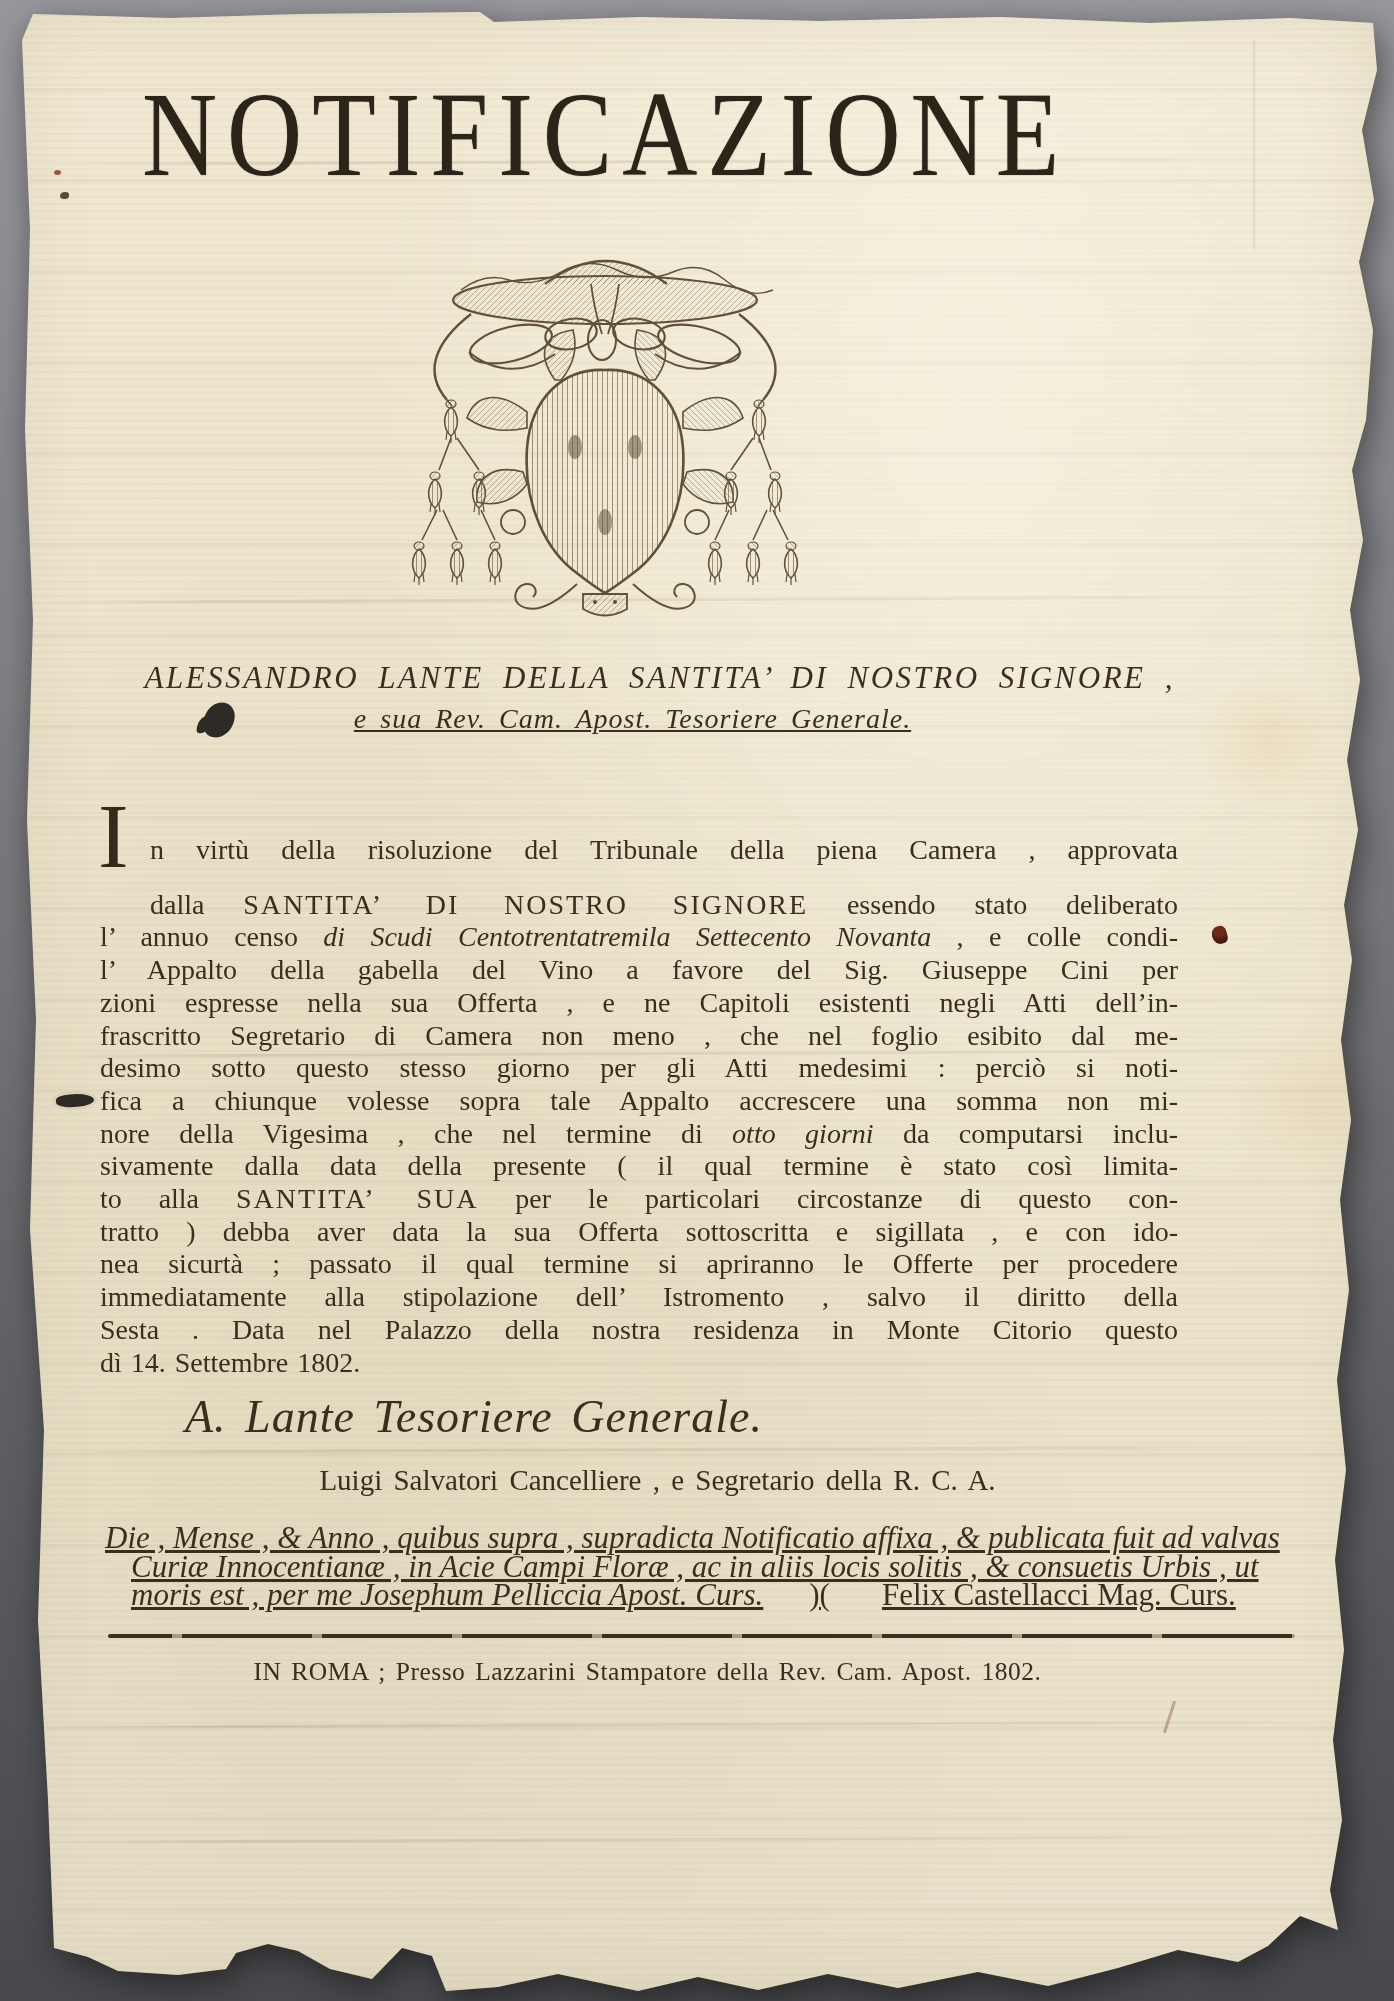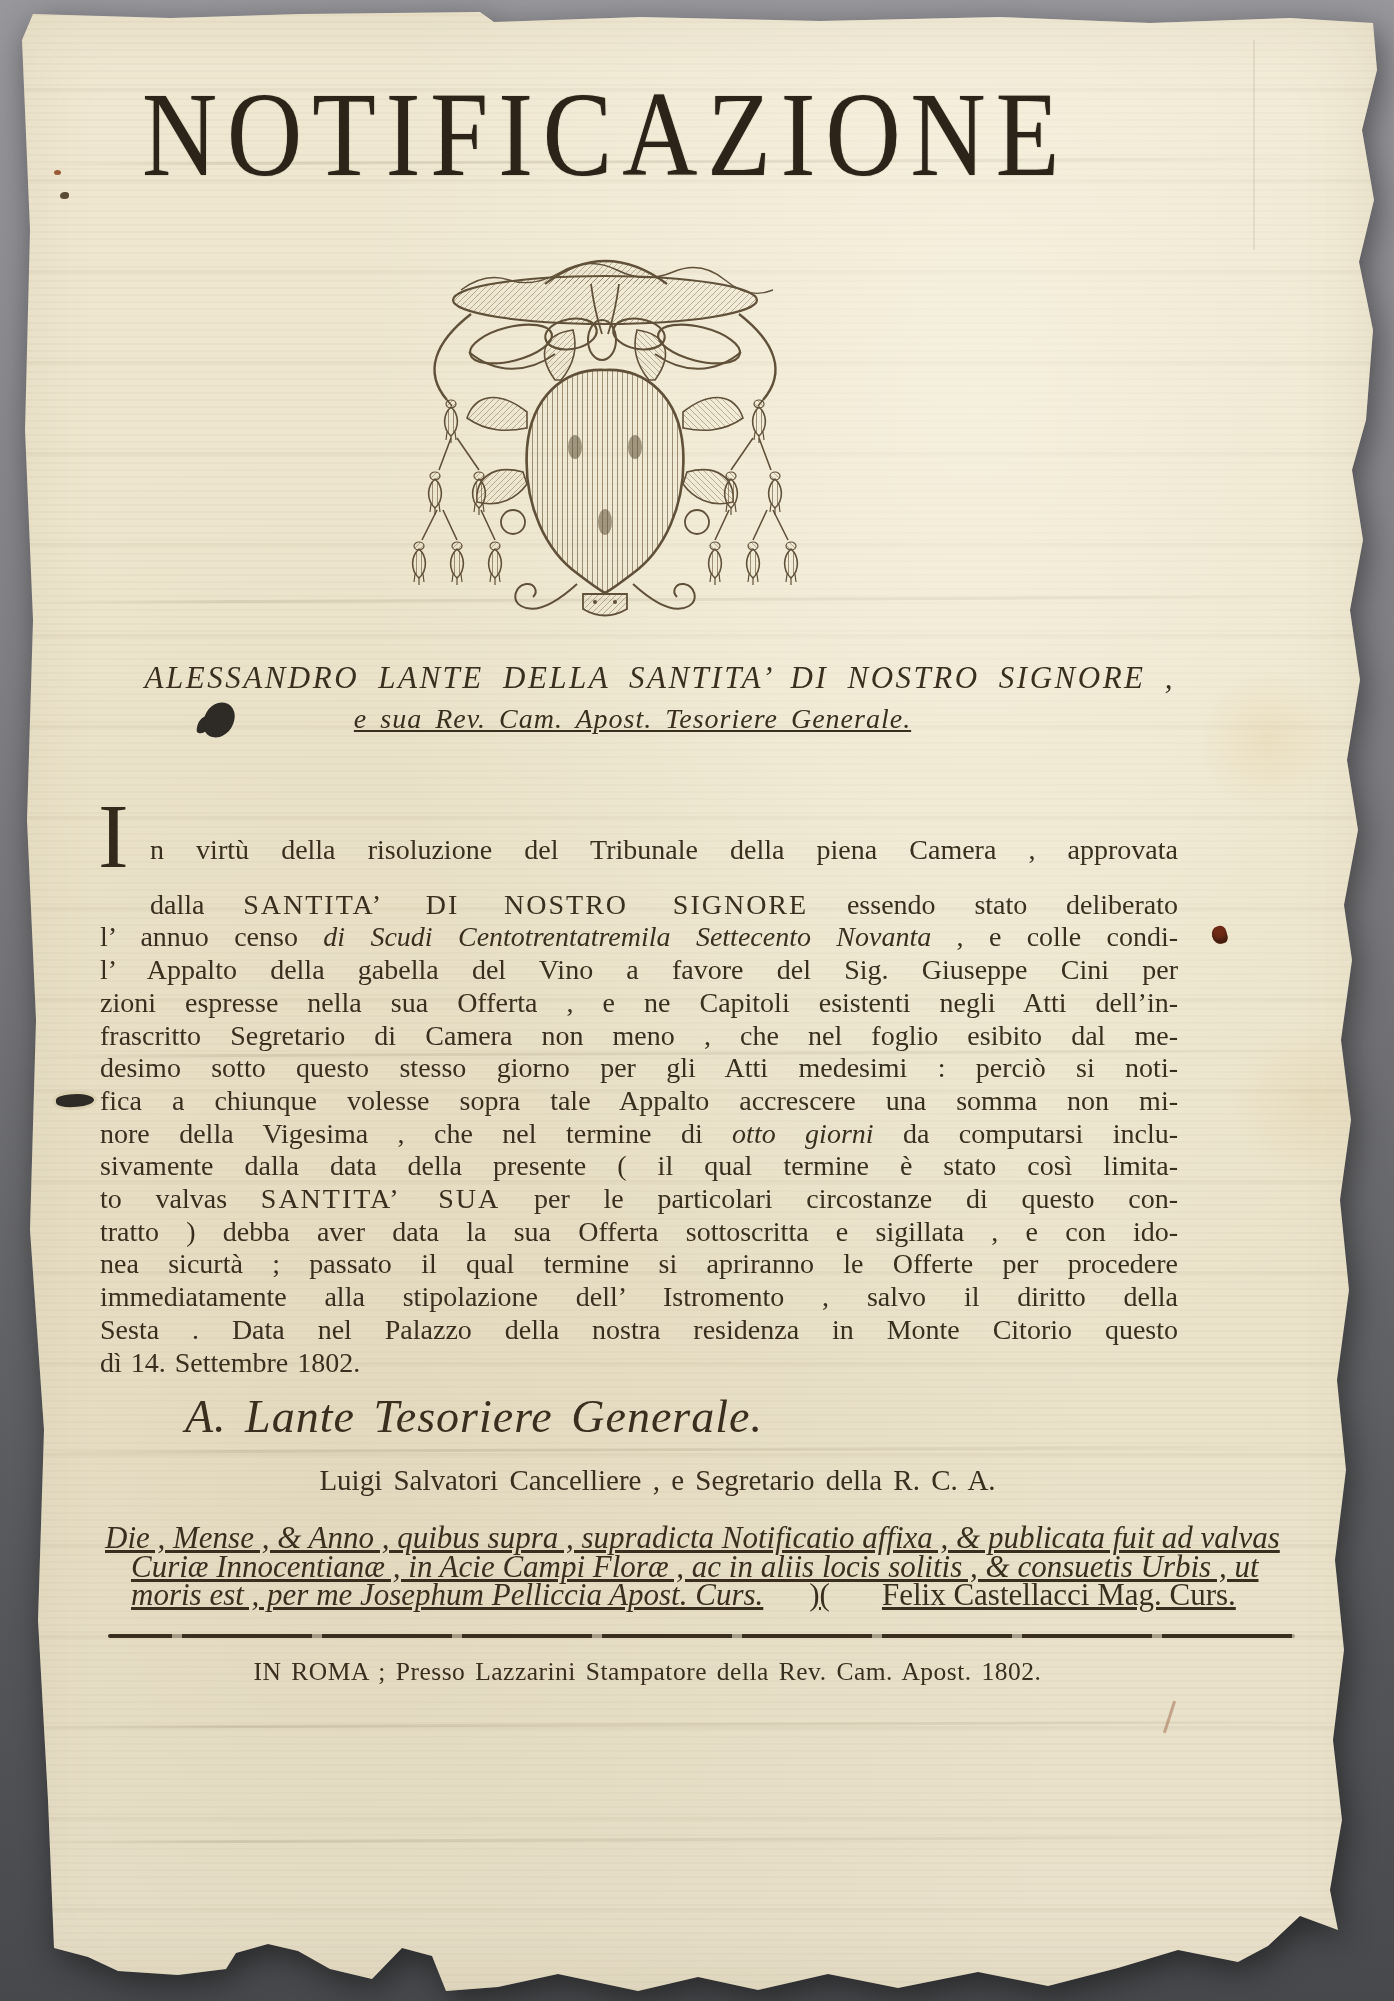--- a/index.html
+++ b/index.html
@@ -153,21 +153,21 @@
         <div class="bl ind"><span>n virtù della risoluzione del Tribunale della piena Camera , approvata</span></div>
         <div class="bl ind"><span>dalla </span><span class="caps">SANTITA’ DI NOSTRO SIGNORE</span><span> essendo stato deliberato</span></div>
         <div class="bl"><span>l’ annuo censo </span><span class="it">di Scudi Centotrentatremila Settecento Novanta</span><span> , e colle condi-</span></div>
         <div class="bl"><span>l’ Appalto della gabella del Vino a favore del Sig. Giuseppe Cini per</span></div>
         <div class="bl"><span>zioni espresse nella sua Offerta , e ne Capitoli esistenti negli Atti dell’in-</span></div>
         <div class="bl"><span>frascritto Segretario di Camera non meno , che nel foglio esibito dal me-</span></div>
         <div class="bl"><span>desimo sotto questo stesso giorno per gli Atti medesimi : perciò si noti-</span></div>
         <div class="bl"><span>fica a chiunque volesse sopra tale Appalto accrescere una somma non mi-</span></div>
         <div class="bl"><span>nore della Vigesima , che nel termine di </span><span class="it">otto giorni</span><span> da computarsi inclu-</span></div>
         <div class="bl"><span>sivamente dalla data della presente ( il qual termine è stato così limita-</span></div>
-        <div class="bl"><span>to valvas </span><span class="caps">SANTITA’ SUA</span><span> per le particolari circostanze di questo con-</span></div>
+        <div class="bl"><span>to alla </span><span class="caps">SANTITA’ SUA</span><span> per le particolari circostanze di questo con-</span></div>
         <div class="bl"><span>tratto ) debba aver data la sua Offerta sottoscritta e sigillata , e con ido-</span></div>
         <div class="bl"><span>nea sicurtà ; passato il qual termine si apriranno le Offerte per procedere</span></div>
         <div class="bl"><span>immediatamente alla stipolazione dell’ Istromento , salvo il diritto della</span></div>
         <div class="bl"><span>Sesta . Data nel Palazzo della nostra residenza in Monte Citorio questo</span></div>
         <div class="bl last"><span>dì 14. Settembre 1802.</span></div>
       </div>
 
       <div class="signature">A. Lante Tesoriere Generale.</div>
       <div class="clerk">Luigi Salvatori Cancelliere , e Segretario della R. C. A.</div>
 

